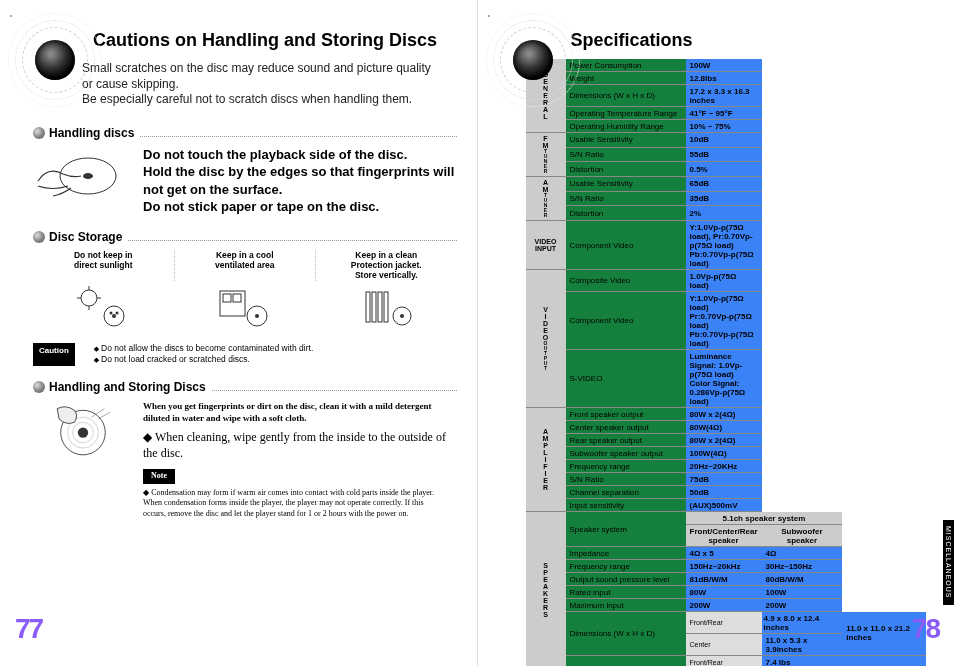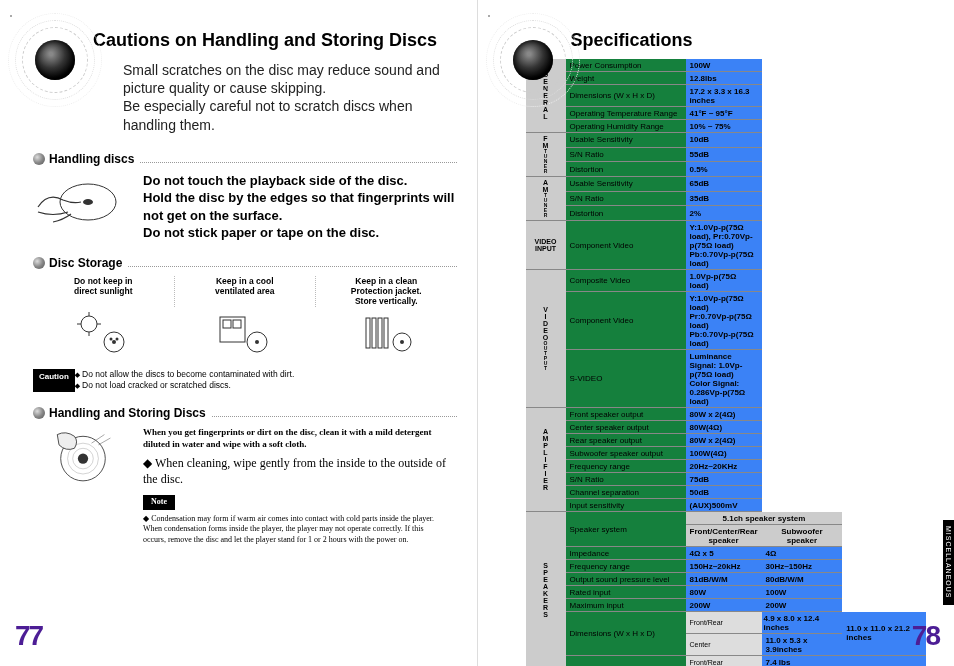--- a/index.html
+++ b/index.html
@@ -1,52 +1,52 @@
 <!DOCTYPE html>
 <html><head>
 <meta charset="utf-8">
 <style>
   * { box-sizing: border-box; margin: 0; padding: 0; }
   body { font-family: Arial, Helvetica, sans-serif; background: #f0f0f0; width: 954px; height: 666px; position: relative; display: flex; }
   .page { flex: 1; background: #fff; padding: 25px 20px 10px 18px; position: relative; }
   .page-left { border-right: 1px solid #ddd; }
-  .pagenum { position:absolute; bottom:14px; font-size:28px; font-weight:bold; color:#4c1d95; letter-spacing:-2px;}
+  .pagenum { position:absolute; bottom:21px; font-size:28px; font-weight:bold; color:#8b5cf6; letter-spacing:-2px;}
   .pagenum.left { left:15px; }
   .pagenum.right { right:15px; }
 
   .spiral { position:absolute; top:15px; width:70px; height:70px; border-radius:50%; }
   .spiral::before, .spiral::after { content:""; position:absolute; border-radius:50%; border:1px dotted #aaa;}
   .spiral.left1 { left:10px; }
   .spiral.left2 { left:10px; }
   .core { position:absolute; top:25px; left:25px; width:40px; height:40px; border-radius:50%; background: radial-gradient(circle at 40% 35%, #888 5%, #333 40%, #000 70%); box-shadow: inset 0 0 6px #000; }
   .ring1 { position:absolute; top:12px; left:12px; width:66px; height:66px; border:1px dashed #ccc; border-radius:50%;}
   .ring2 { position:absolute; top:5px; left:5px; width:80px; height:80px; border:1px dotted #ddd; border-radius:50%;}
   .ring3 { position:absolute; top:-2px; left:-2px; width:94px; height:94px; border:1px dotted #eee; border-radius:50%;}
 
   h2 { font-size:18px; font-weight:bold; margin-left:75px; margin-top:5px; }
-  .intro { font-size:14px; margin-left:105px; margin-top:10px; margin-bottom:18px; line-height:1.3; max-width:360px; color:#222;}
+  .intro { font-size:12px; margin-left:64px; margin-top:10px; margin-bottom:18px; line-height:1.3; max-width:360px; color:#222;}
   .bullet-icon { display:inline-block; width:12px;height:12px;border-radius:50%; background:radial-gradient(circle at 35% 35%, #ddd, #888 50%, #555); vertical-align:middle; margin-right:4px;}
   .section-title { font-size:12px; font-weight:bold; margin-bottom:6px; display:flex; align-items:center;}
   .section-title span.dots { flex:1; border-bottom:1px dotted #999; margin-left:6px; height:8px;}
   .section { margin-left:15px; margin-bottom:14px; }
   .handling-row { display:flex; gap:10px; }
   .hand-illust { width:100px; height:60px; flex-shrink:0; position:relative; }
   .hand-illust svg{width:100%;height:100%;}
   .handling-text { font-size:13px; line-height:1.35;}
   .bold { font-weight:bold;}
 
   .storage-grid { display:flex; justify-content:flex-end; margin-top:6px; }
   .storage-cell { flex:1; text-align:center; font-size:8.5px; font-weight:bold; padding:0 6px; border-right:1px dotted #bbb; line-height:1.2;}
   .storage-cell:last-child{border-right:none;}
   .storage-illust { display:flex; justify-content:space-between; margin-top:4px;}
   .storage-illust div{flex:1;height:48px;display:flex;align-items:center;justify-content:center;}
   .storage-illust svg{width:60px;height:45px;}
 
   .caution-box { background:#000; color:#fff; font-size:8px; font-weight:bold; padding:2px 6px; display:inline-block; vertical-align:top;}
-  .caution-row { margin-top:10px; display:flex; gap:0; font-size:8.5px; line-height:1.4;}
+  .caution-row { margin-top:10px; display:flex; gap:19px; font-size:8.5px; line-height:1.4;}
   .caution-list div::before{content:"◆ "; font-size:7px;}
   .note-box { background:#000; color:#fff; font-size:8px; font-weight:bold; padding:2px 8px; display:inline-block; margin-top:8px;}
   .note-text{ font-size:8px; margin-top:4px; line-height:1.3; max-width:300px;}
   .clean-row { display:flex; gap:10px;}
   .clean-text{font-size:9px;line-height:1.35;font-family:Liberation Serif, serif;}
 
   
   .spec-table { font-size:8px; width:400px; margin-left:30px; margin-top:8px; border-collapse:collapse;}
   .spec-table td{ border-bottom:1px solid #888; padding:1.5px 4px; }
   .spec-table td.param{background:#15803d; width:120px;}

